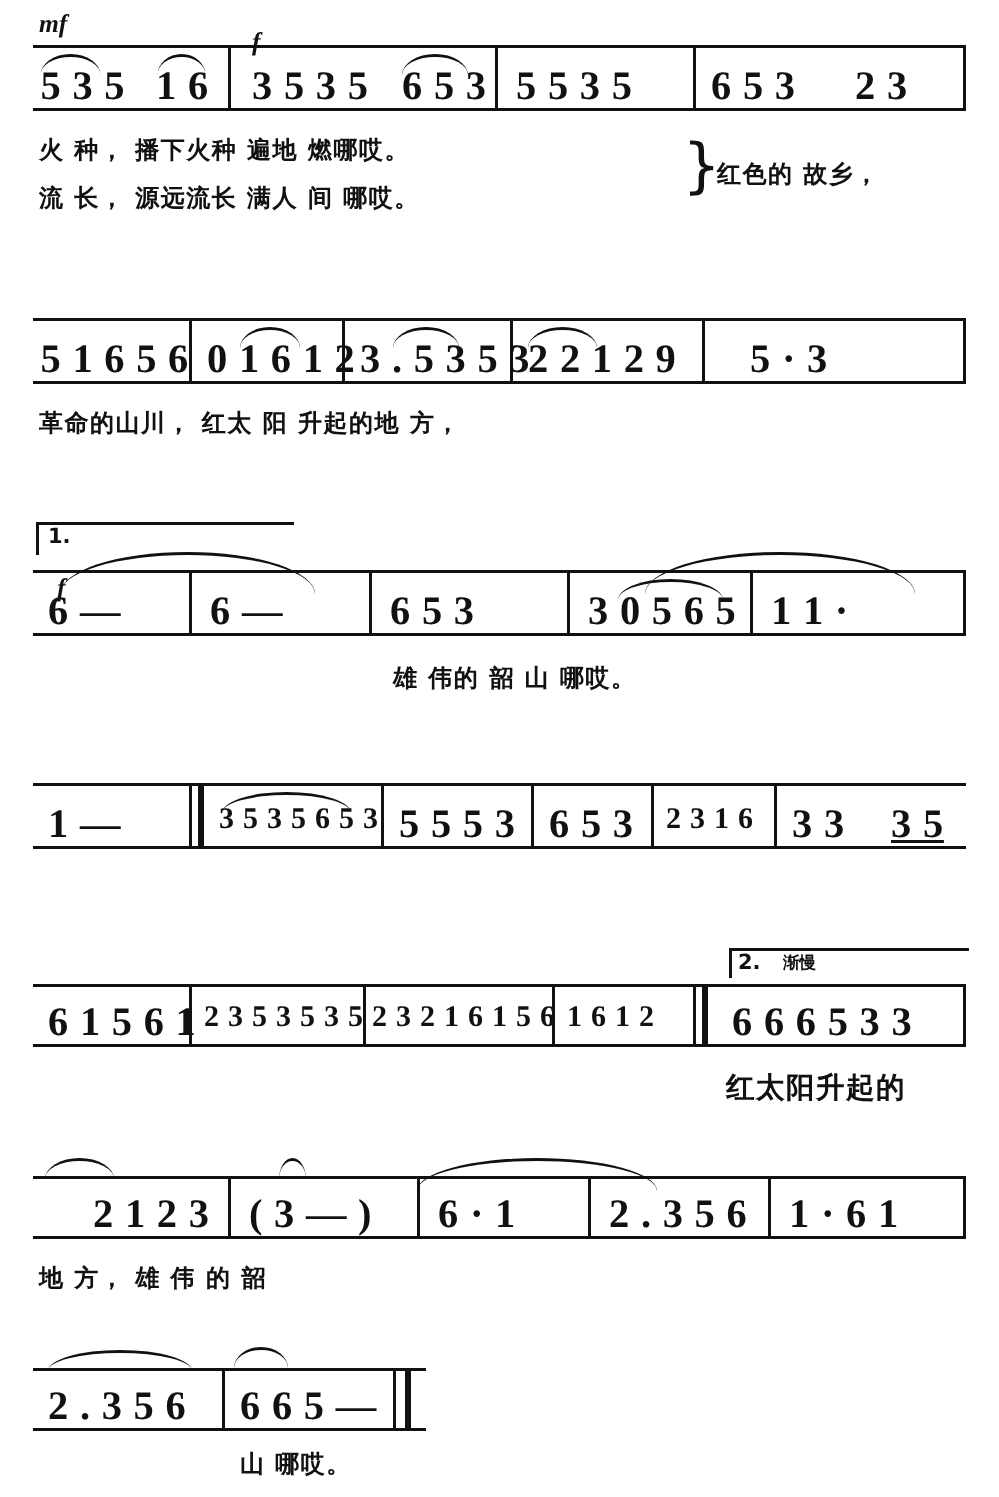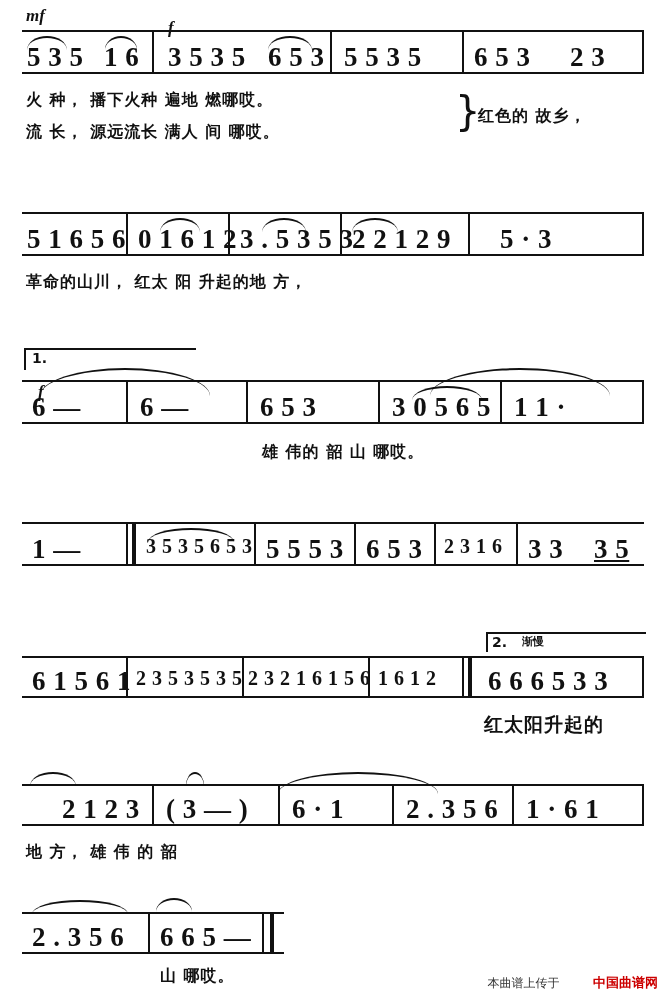--- a/index.html
+++ b/index.html
@@ -264,19 +264,14 @@
   <div class="el note" style="left:32px; top:924px;">2 . 3 5 6</div>
   <div class="barline" style="left:148px; top:914px; height:40px;"></div>
   <div class="el note" style="left:160px; top:924px;">6 6 5 —</div>
   <div class="barline" style="left:262px; top:914px; height:40px;"></div>
   <div class="thickline" style="left:270px; top:914px; height:40px;"></div>
 
   <div class="hline" style="left:22px; top:952px; width:262px;"></div>
 
   <div class="el lyric" style="left:160px; top:966px;">山 哪哎。</div>
 
-  <div class="footer">
-    <span>本曲谱上传于</span>
-    <span class="cn-logo">CE</span>
-    <span class="site">中国曲谱网</span>
-  </div>
 
 </div>
 
 </body></html>

